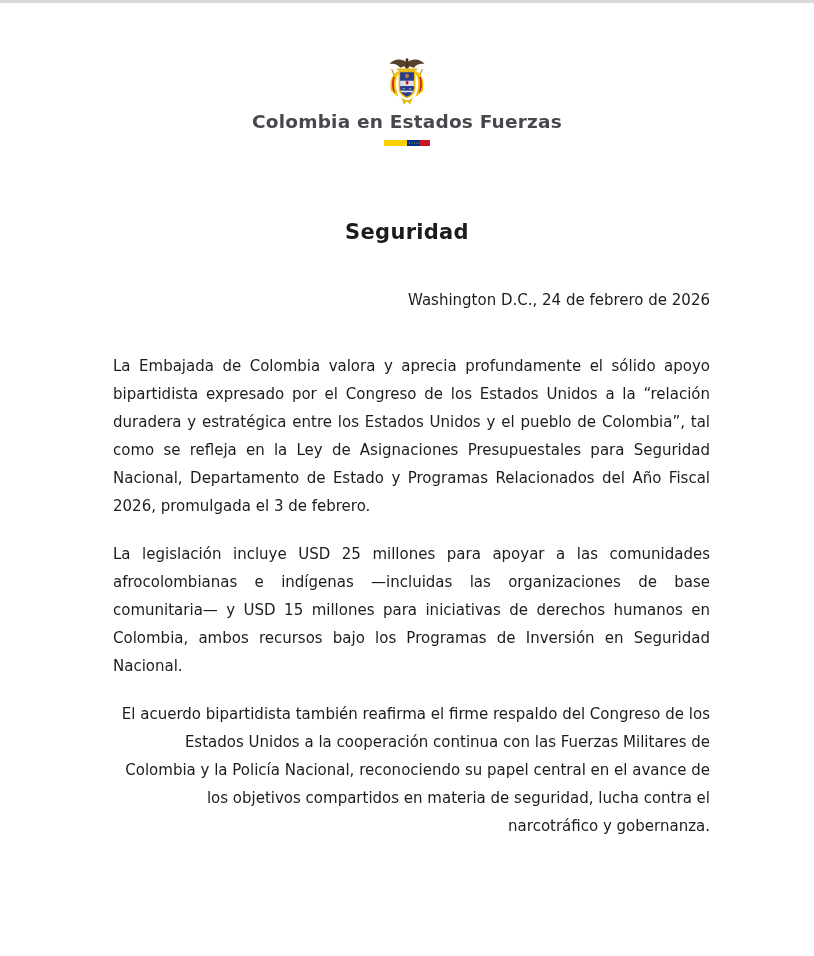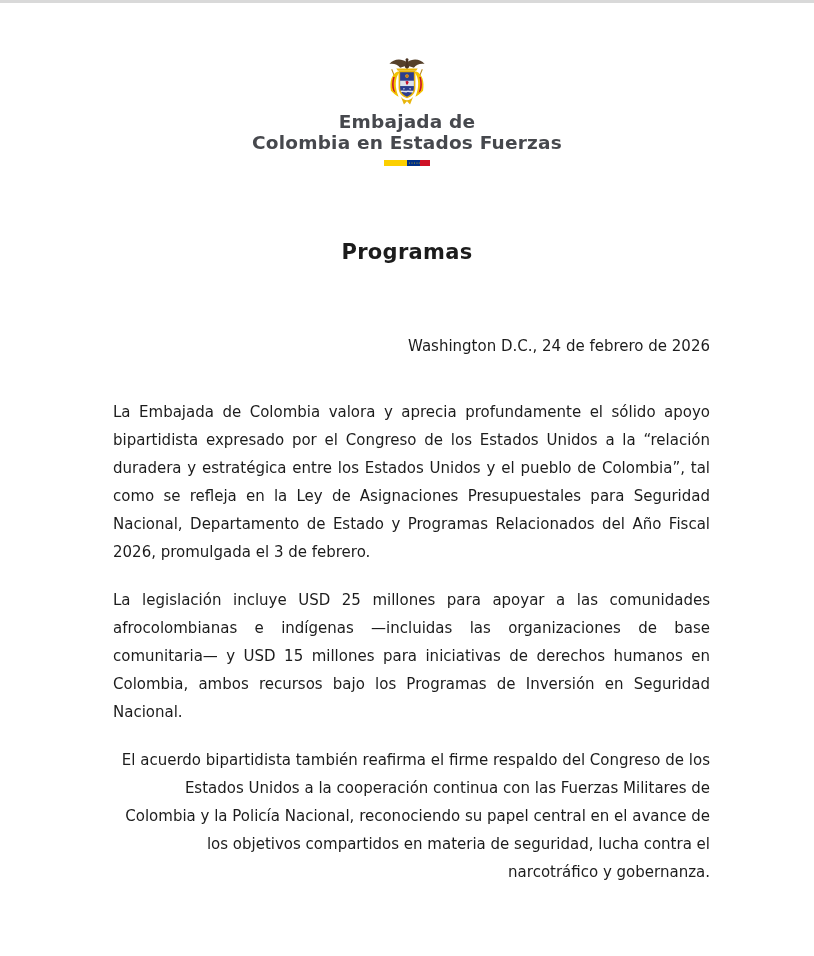--- a/index.html
+++ b/index.html
@@ -42,21 +42,21 @@
   }
   .doc-title {
     margin-top: 74px;
     text-align: center;
     font-size: 21px;
     font-weight: 700;
     color: #1c1c1c;
     letter-spacing: 0.3px;
   }
   .dateline {
-    margin: 72px 104px 0 113px;
+    margin: 46px 104px 0 113px;
     text-align: right;
     font-size: 15px;
     line-height: 20px;
     color: #1c1c1c;
   }
   .doc-body {
     margin: 42px 104px 0 113px;
   }
   .doc-body p {
     margin: 0 0 20px 0;
@@ -100,39 +100,38 @@
     <path d="M28 32 C29 31 32 31 32 33 L31 36 L29 36 Z" fill="#c8102e"></path>
 
     <circle cx="30" cy="25" r="2.4" fill="#e8b50c"></circle>
     <circle cx="30" cy="25" r="1" fill="#c8102e"></circle>
 
     <path d="M22 44 C25 43 28 45 30 44 C32 43 35 45 38 44 L38 46 C35 47 32 45 30 46 C28 47 25 45 22 46 Z" fill="#ffffff" opacity="0.85"></path>
     <path d="M25 41 L27 41 L26 43 Z M33 41 L35 41 L34 43 Z" fill="#ffffff"></path>
   </svg>
 
   <div class="org-name">
-    <div>Embajada de</div>
     <div>Colombia en Estados Fuerzas</div>
   </div>
 
   <svg class="flag-bar" width="46" height="6" viewBox="0 0 46 6" xmlns="http://www.w3.org/2000/svg">
     <rect x="0" y="0" width="23" height="6" fill="#fccf00"></rect>
     <rect x="23" y="0" width="13" height="6" fill="#003087"></rect>
     <rect x="36" y="0" width="10" height="6" fill="#ce1126"></rect>
     <g>
       <circle cx="25.5" cy="3" r="0.5" fill="#f2c200"></circle>
       <circle cx="28" cy="3" r="0.5" fill="#f2c200"></circle>
       <circle cx="30.5" cy="3" r="0.5" fill="#f2c200"></circle>
       <circle cx="33" cy="3" r="0.5" fill="#f2c200"></circle>
       <circle cx="35.2" cy="3" r="0.5" fill="#f2c200"></circle>
     </g>
   </svg>
 </div>
 
-<div class="doc-title">Programas</div>
+<div class="doc-title">Seguridad</div>
 
 <div class="dateline">Washington D.C., 24 de febrero de 2026</div>
 
 <div class="doc-body">
   <p class="p-justify">La Embajada de Colombia valora y aprecia profundamente el sólido apoyo bipartidista expresado por el Congreso de los Estados Unidos a la “relación duradera y estratégica entre los Estados Unidos y el pueblo de Colombia”, tal como se refleja en la Ley de Asignaciones Presupuestales para Seguridad Nacional, Departamento de Estado y Programas Relacionados del Año Fiscal 2026, promulgada el 3 de febrero.</p>
   <p class="p-justify">La legislación incluye USD 25 millones para apoyar a las comunidades afrocolombianas e indígenas —incluidas las organizaciones de base comunitaria— y USD 15 millones para iniciativas de derechos humanos en Colombia, ambos recursos bajo los Programas de Inversión en Seguridad Nacional.</p>
   <p class="p-left">El acuerdo bipartidista también reafirma el firme respaldo del Congreso de los Estados Unidos a la cooperación continua con las Fuerzas Militares de Colombia y la Policía Nacional, reconociendo su papel central en el avance de los objetivos compartidos en materia de seguridad, lucha contra el narcotráfico y gobernanza.</p>
 </div>
 
 </body></html>

